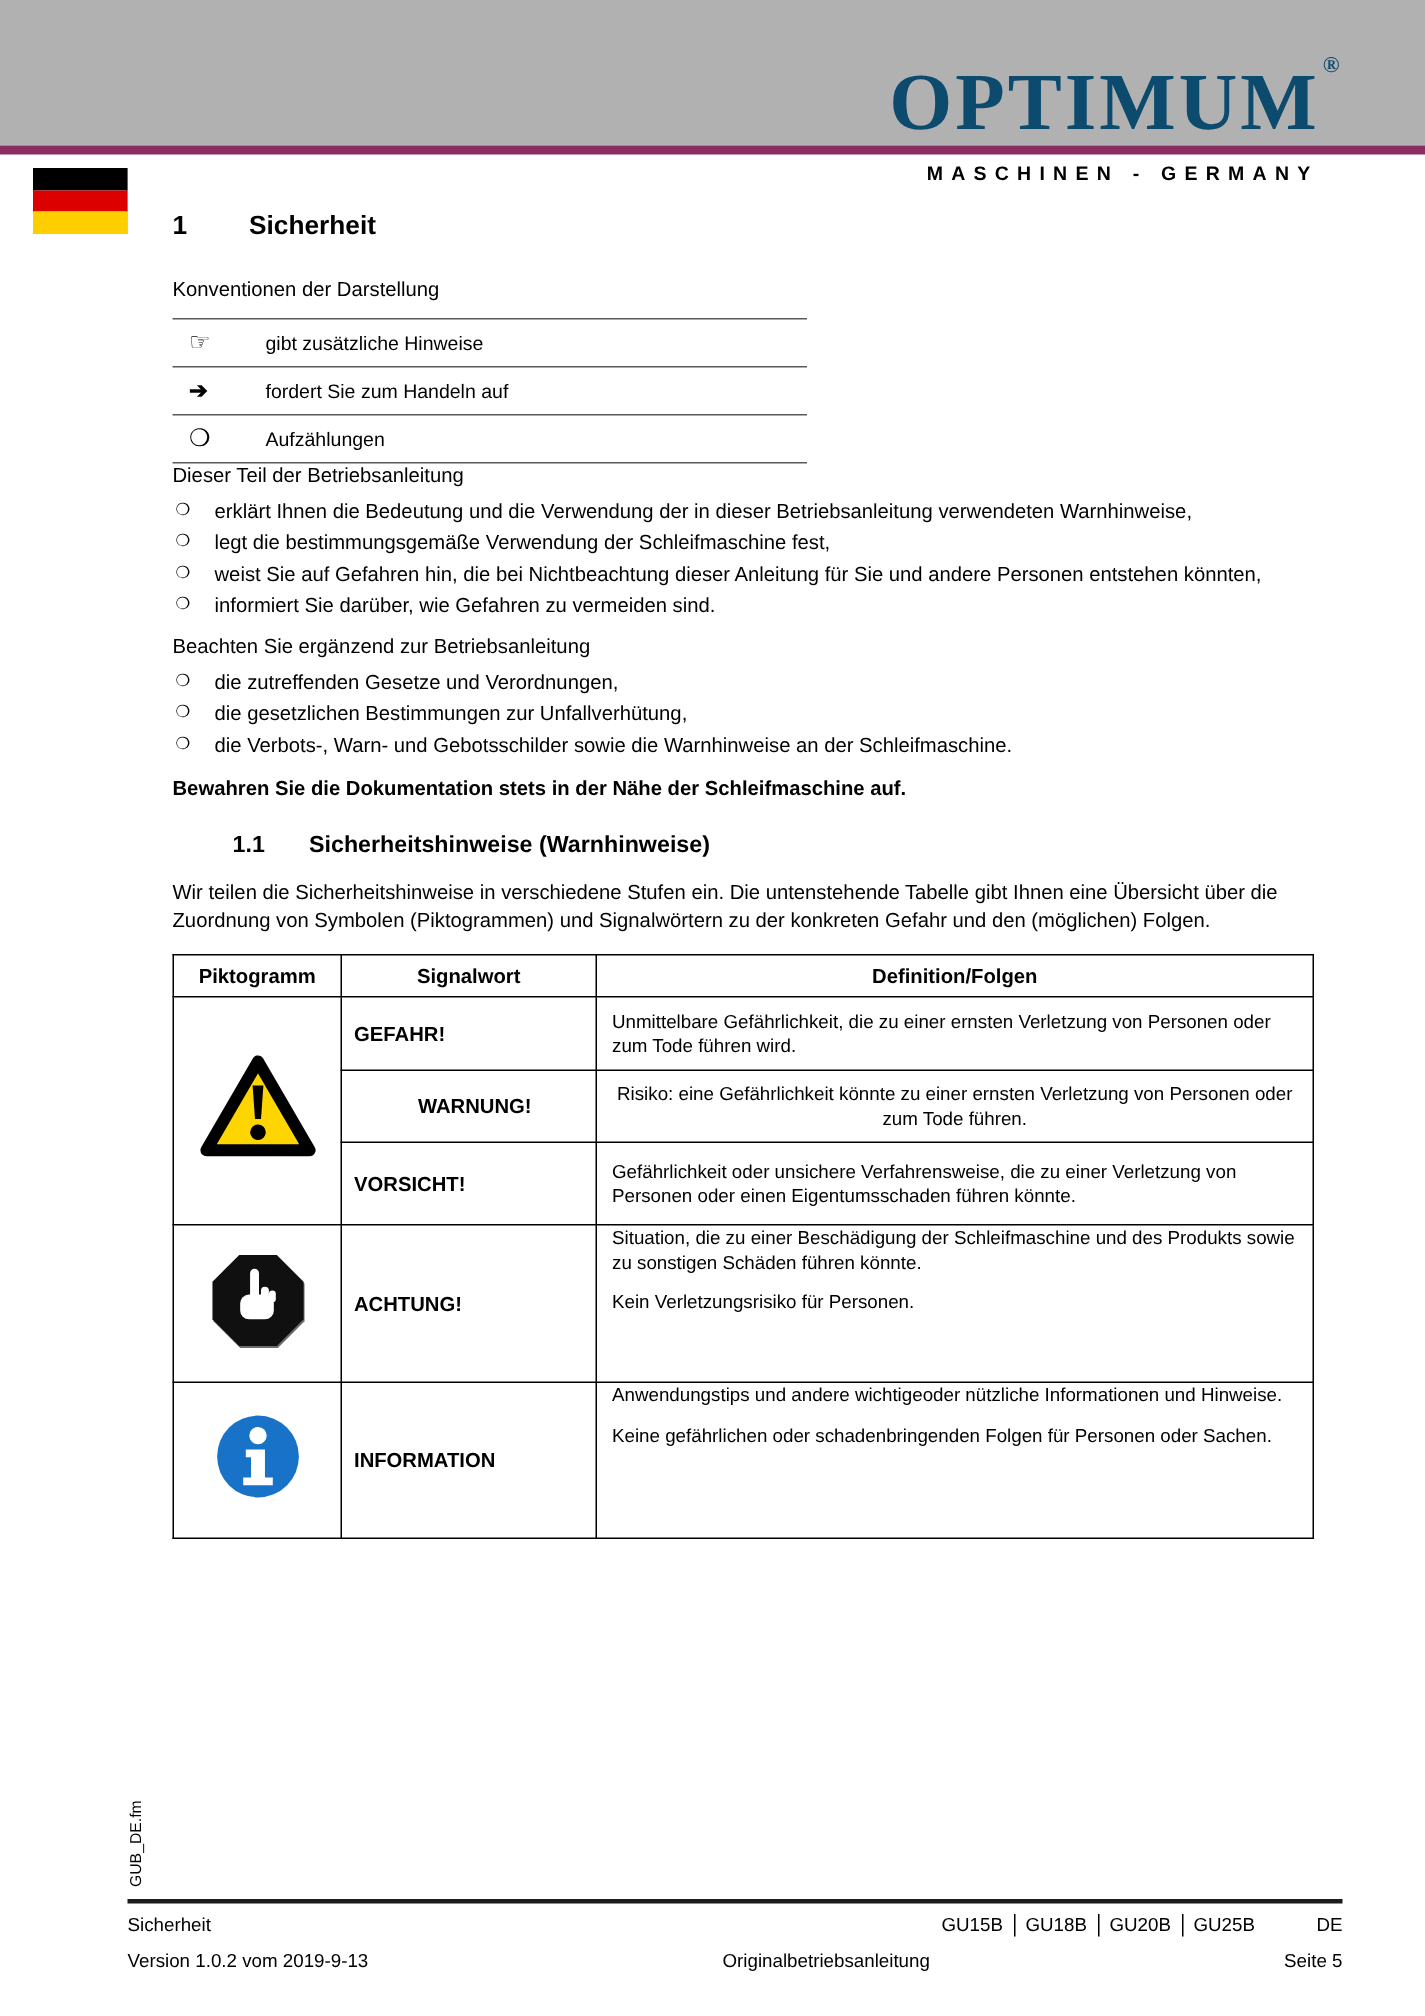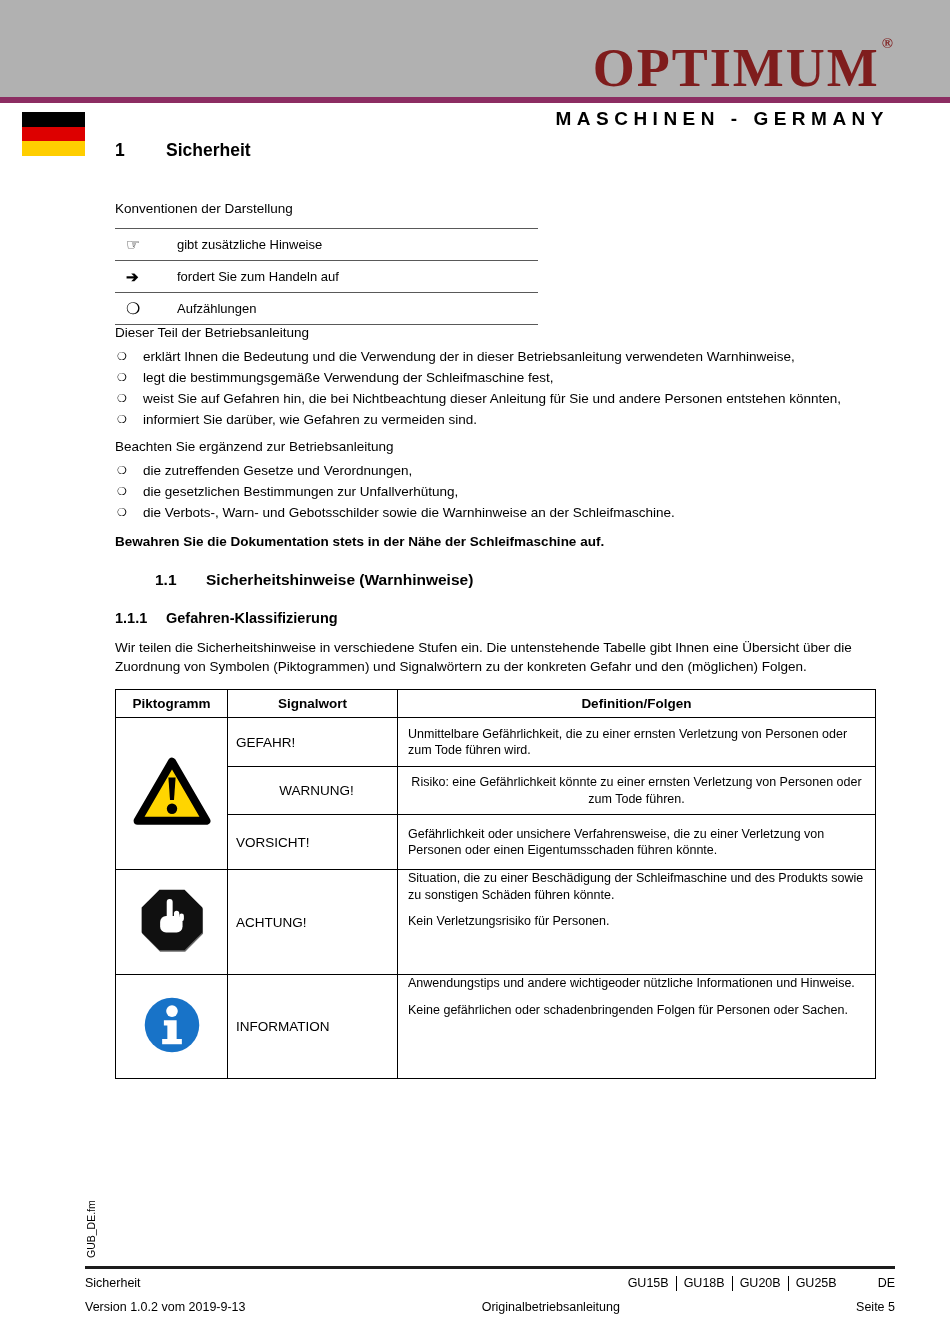--- a/index.html
+++ b/index.html
@@ -6,36 +6,36 @@
   html,body { background:#ffffff; }
   .page {
     position:relative; width:950px; height:1344px; margin:0 auto;
     background:#ffffff; color:#000;
     font-family:"Liberation Sans", sans-serif; overflow:hidden;
   }
 
   
   .header-band { position:absolute; top:0; left:0; width:950px; height:97px; background:#b1b1b1; }
   .brand { position:absolute; right:57px; bottom:2px; font-family:"Liberation Serif", serif;
-           font-weight:bold; font-size:54px; letter-spacing:2px; line-height:1; color:#7f1d1d; }
+           font-weight:bold; font-size:54px; letter-spacing:2px; line-height:1; color:#0c4a6e; }
   .brand .reg { font-size:15px; vertical-align:38px; letter-spacing:0; margin-left:2px; }
   .accent-line { position:absolute; top:97px; left:0; width:950px; height:6px; background:#8c2d62; }
-  .tagline { position:absolute; top:108px; right:61px; font-size:19px; font-weight:bold;
+  .tagline { position:absolute; top:108px; right:71px; font-size:13px; font-weight:bold;
              letter-spacing:5.5px; color:#000; }
 
   .flag { position:absolute; top:112px; left:22px; width:63px; height:44px; box-shadow:0 0 0 1px #999 inset; }
   .flag .stripe { height:33.333%; width:100%; }
 
   
   .content { position:absolute; left:115px; top:140px; width:760px; }
 
   .h1 { display:flex; font-size:17.5px; font-weight:bold; }
   .h1 .num { min-width:51px; }
 
-  .conv-heading { margin-top:40px; font-size:13.5px; }
+  .conv-heading { margin-top:24px; font-size:13.5px; }
 
   .conv-table { margin-top:12px; width:423px; border-bottom:1px solid #595959; }
   .conv-row { display:flex; align-items:center; height:32px; border-top:1px solid #595959; }
   .conv-sym { width:62px; padding-left:11px; font-size:16px; line-height:1; }
   .conv-sym.arrow { font-weight:bold; font-size:15px; }
   .conv-text { font-size:13px; }
 
   .list-heading { font-size:13.5px; }
 
   .bullets { margin-top:7px; }
@@ -51,21 +51,21 @@
   .h2 .num { min-width:51px; }
   .h3 { display:flex; margin-top:21px; font-size:14.5px; font-weight:bold; }
   .h3 .num { min-width:51px; }
 
   .para { margin-top:12px; font-size:13.5px; line-height:19px; }
 
   
   table.cls { margin-top:13px; width:760px; border-collapse:collapse; table-layout:fixed;border-radius:15px; }
   table.cls th, table.cls td { border:1px solid #000; }
   table.cls th { height:28px; font-size:13.5px; font-weight:bold; text-align:center; }
-  td.signal { font-weight:normal; font-size:13.5px; padding-left:8px; vertical-align:middle; }
+  td.signal { font-weight:bold; font-size:13.5px; padding-left:8px; vertical-align:middle; }
   td.def { font-size:12.5px; line-height:16.5px; padding:6px 10px; vertical-align:middle; }
   td.def.top { vertical-align:top; padding-top:0; }
   td.def p + p { margin-top:10px; }
   td.picto { text-align:center; vertical-align:middle; }
   tr.r-gefahr   { height:49px; }
   tr.r-warnung  { height:48px;text-align:center; }
   tr.r-vorsicht { height:55px; }
   tr.r-achtung  { height:105px; }
   tr.r-info     { height:104px; }
 
@@ -162,24 +162,20 @@
       </div>
     </div>
 
     <div class="bold-note">Bewahren Sie die Dokumentation stets in der Nähe der Schleifmaschine auf.</div>
 
     <div class="h2">
       <span class="num">1.1</span>
       <span>Sicherheitshinweise (Warnhinweise)</span>
     </div>
 
-    <div class="h3">
-      <span class="num">1.1.1</span>
-      <span>Gefahren-Klassifizierung</span>
-    </div>
 
     <div class="para">Wir teilen die Sicherheitshinweise in verschiedene Stufen ein. Die untenstehende Tabelle gibt Ihnen eine Übersicht über die Zuordnung von Symbolen (Piktogrammen) und Signalwörtern zu der konkreten Gefahr und den (möglichen) Folgen.</div>
 
     <table class="cls">
       <colgroup>
           <col style="width:112px">
           <col style="width:170px">
           <col style="width:478px">
         </colgroup>
       <thead>

